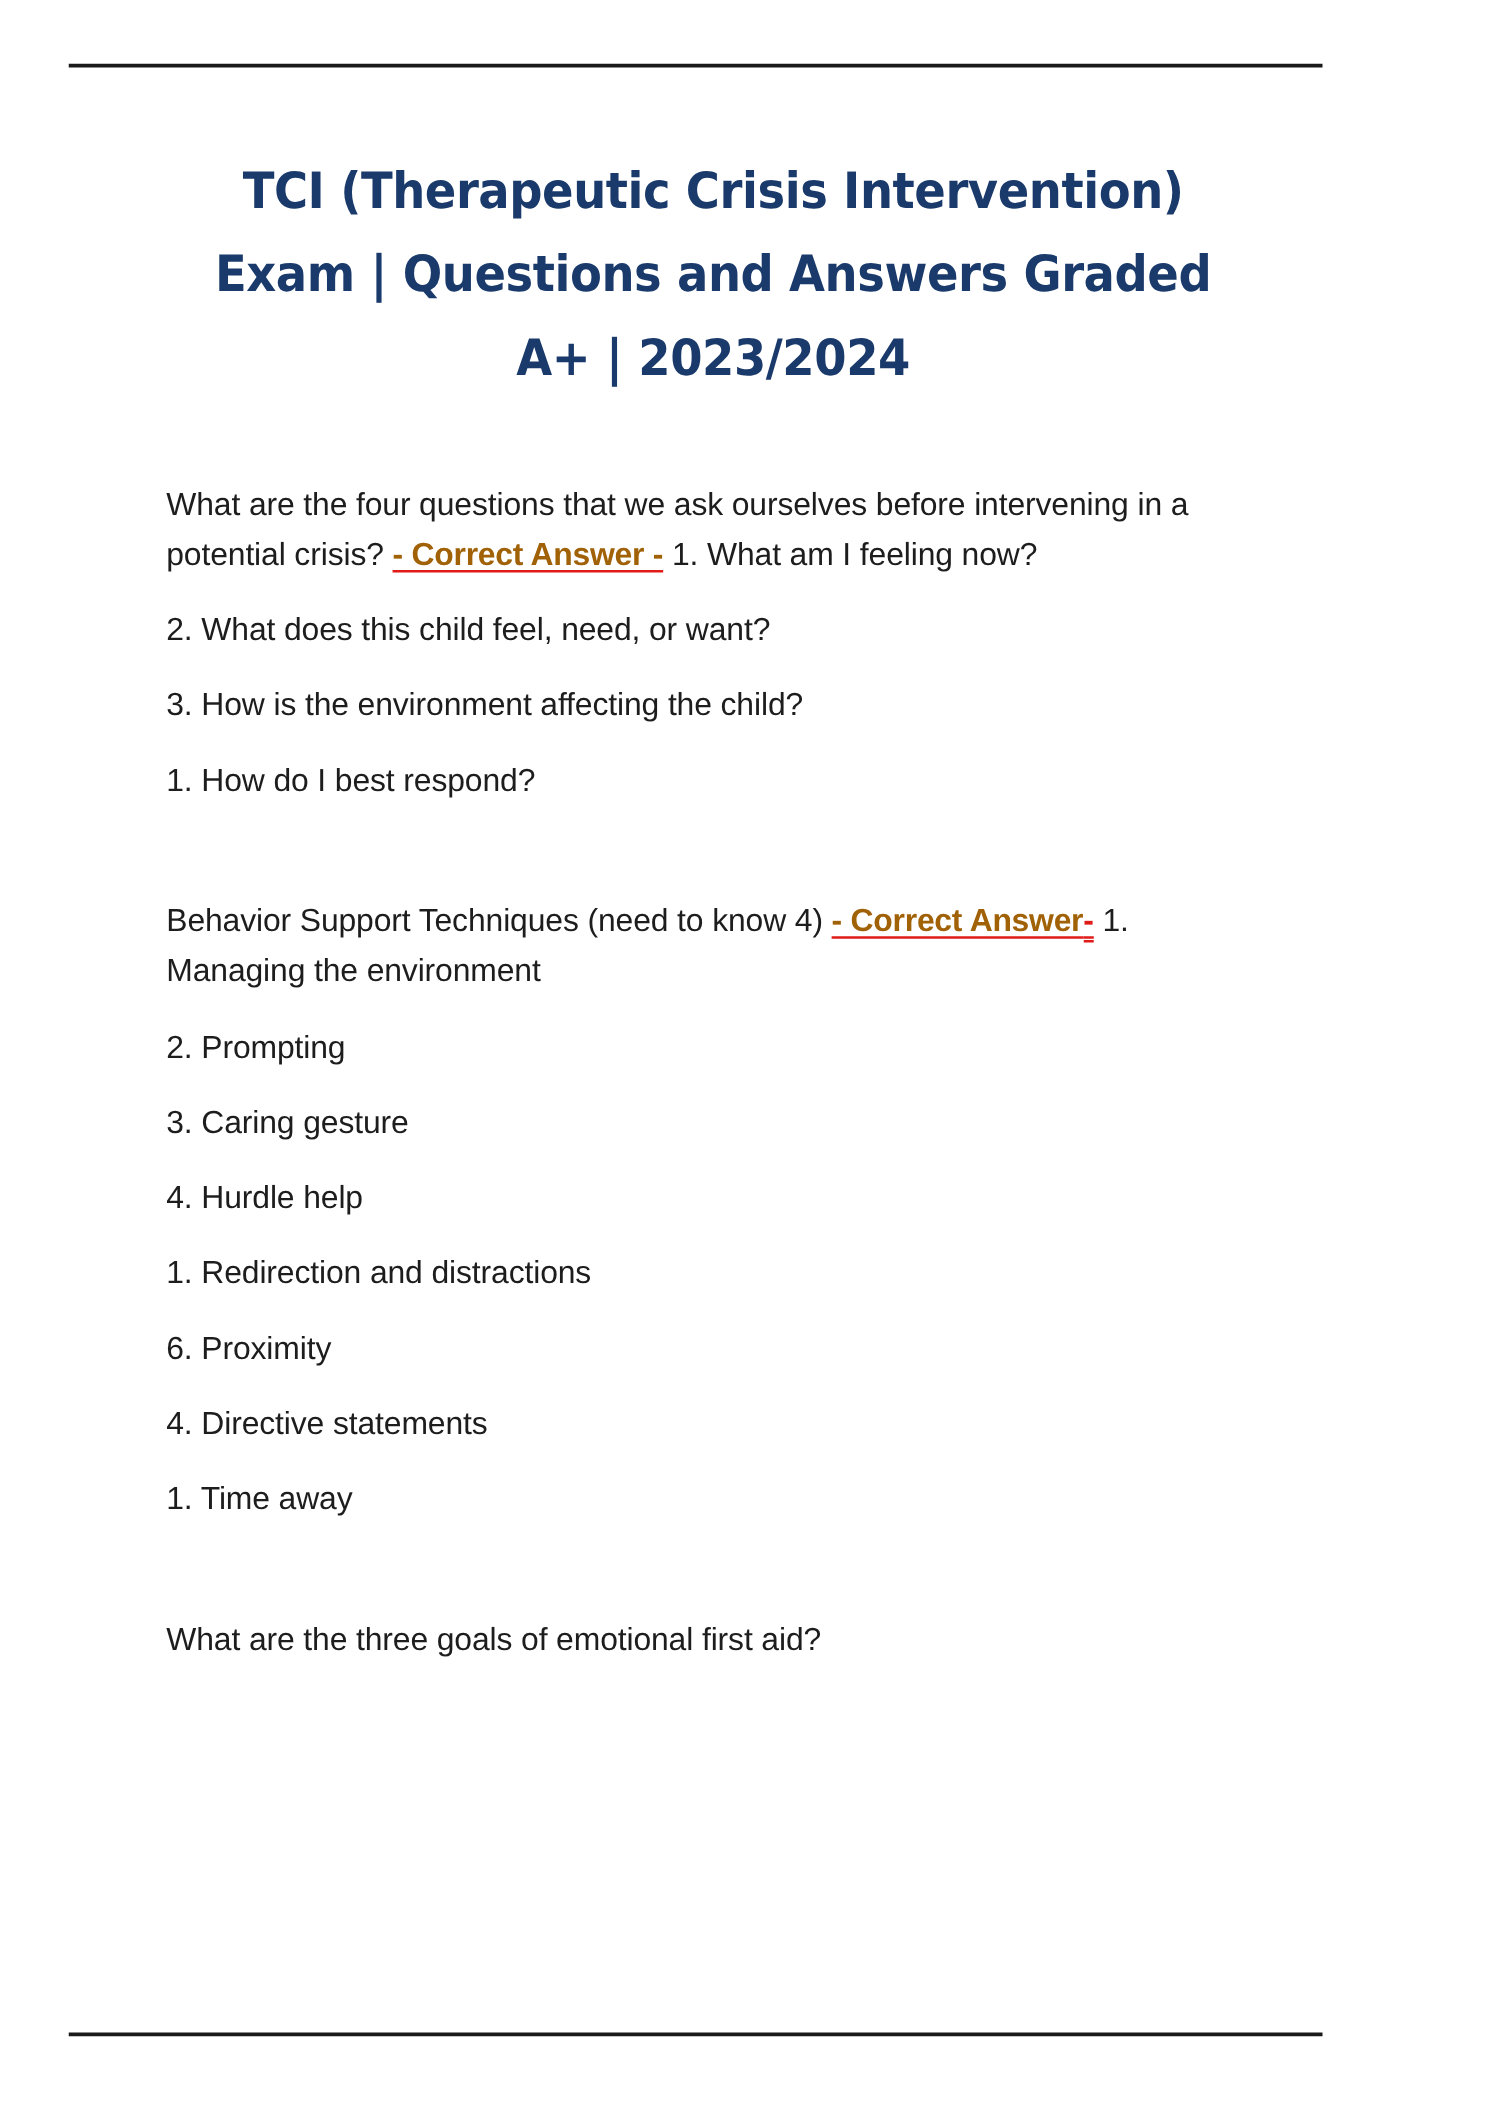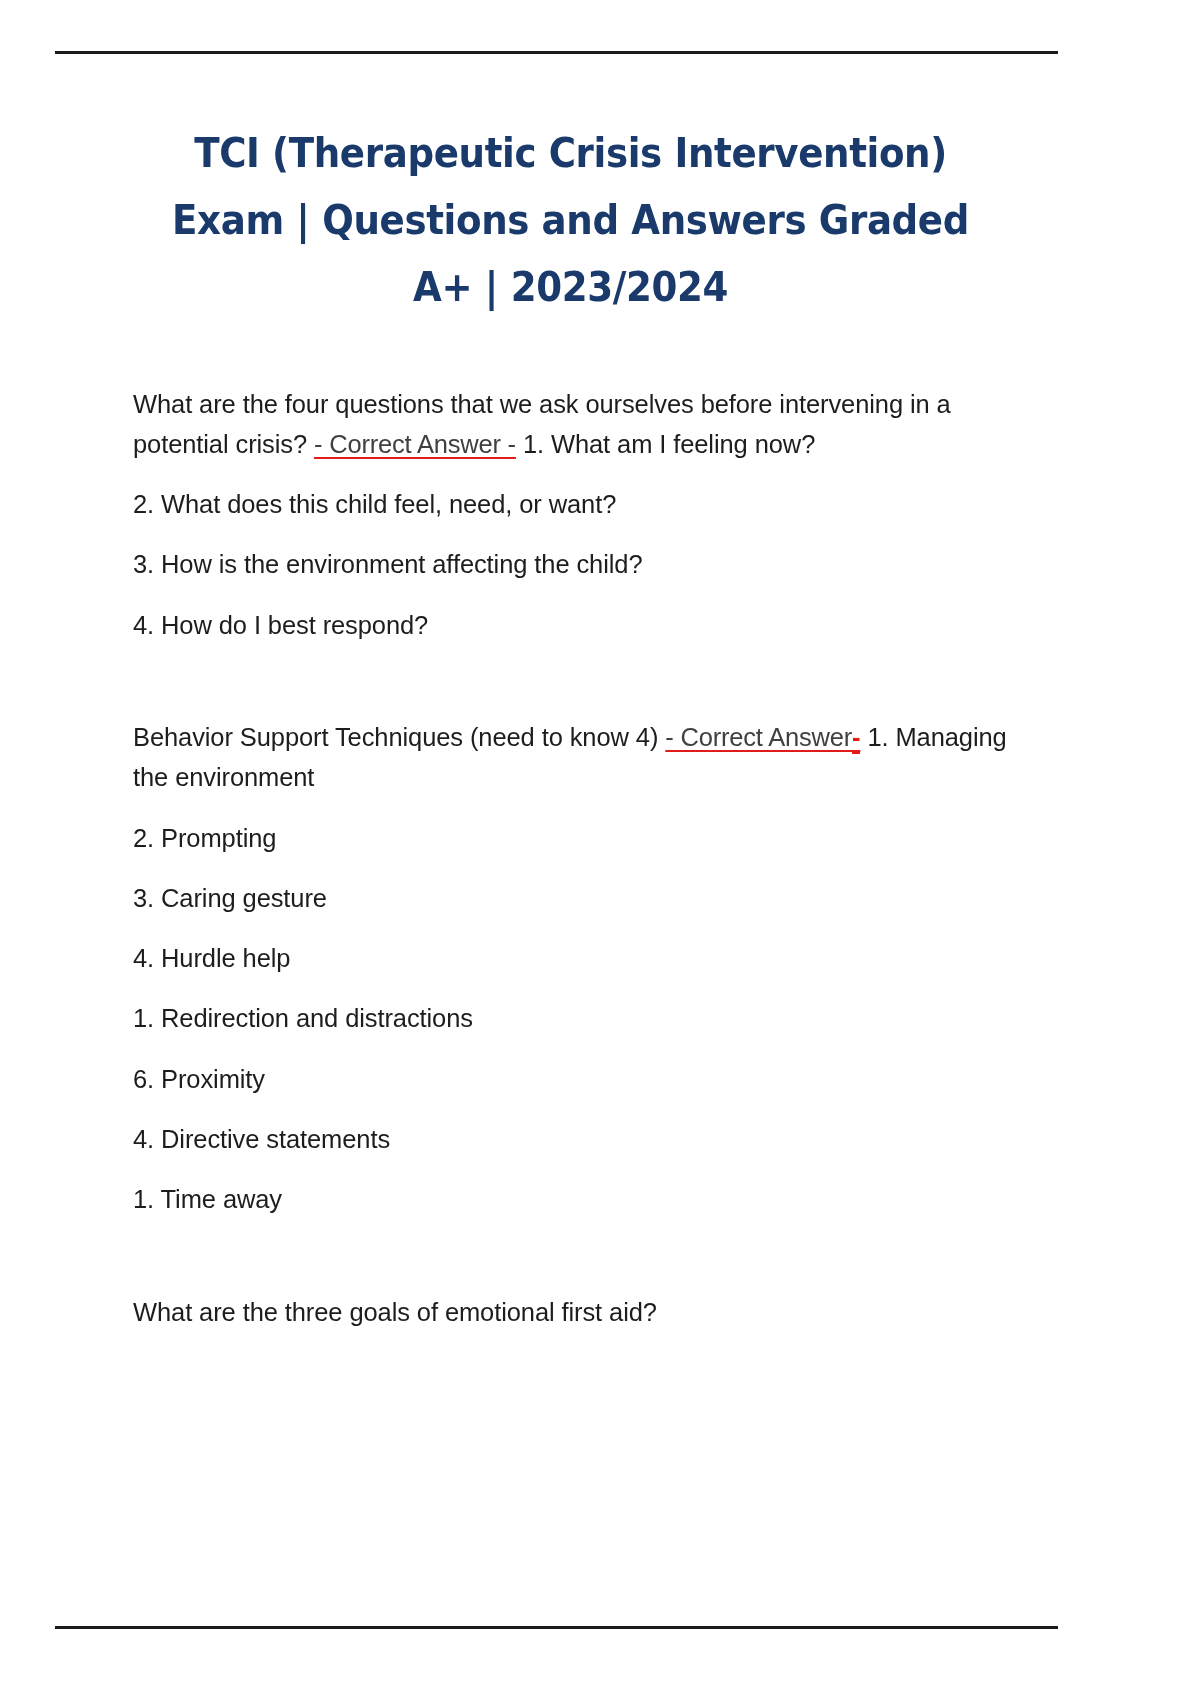--- a/index.html
+++ b/index.html
@@ -68,22 +68,22 @@
     line-height: 1.58;
     letter-spacing: -0.1px;
   }
 
   .gap-title-body { height: 62px; }
   .gap-para       { height: 20px; }
   .gap-block-lg   { height: 72px; }
 
   
   .answer-tag {
-    color: #404040;
-    font-weight: 400;
+    color: #a16207;
+    font-weight: 700;
     text-decoration: underline;
     text-decoration-color: #e01b18;
     text-decoration-thickness: 2px;
     text-underline-offset: 4px;
     letter-spacing: -0.2px;
     text-align: right;
   }
   .answer-tag-dash {
     color: #e01b18;
     font-weight: 700;
@@ -112,21 +112,21 @@
 
     <p class="para"><span>What are the four questions that we ask ourselves before intervening in a potential crisis? </span><span class="answer-tag">- Correct Answer -</span><span> 1. What am I feeling now?</span></p>
 
     <div class="gap-para"></div>
     <p class="para">2. What does this child feel, need, or want?</p>
 
     <div class="gap-para"></div>
     <p class="para">3. How is the environment affecting the child?</p>
 
     <div class="gap-para"></div>
-    <p class="para">4. How do I best respond?</p>
+    <p class="para">1. How do I best respond?</p>
 
     <div class="gap-block-lg"></div>
 
     <p class="para"><span>Behavior Support Techniques (need to know 4) </span><span class="answer-tag">- Correct Answer</span><span class="answer-tag-dash">-</span><span> 1. Managing the environment</span></p>
 
     <div class="gap-para"></div>
     <p class="para">2. Prompting</p>
 
     <div class="gap-para"></div>
     <p class="para">3. Caring gesture</p>

